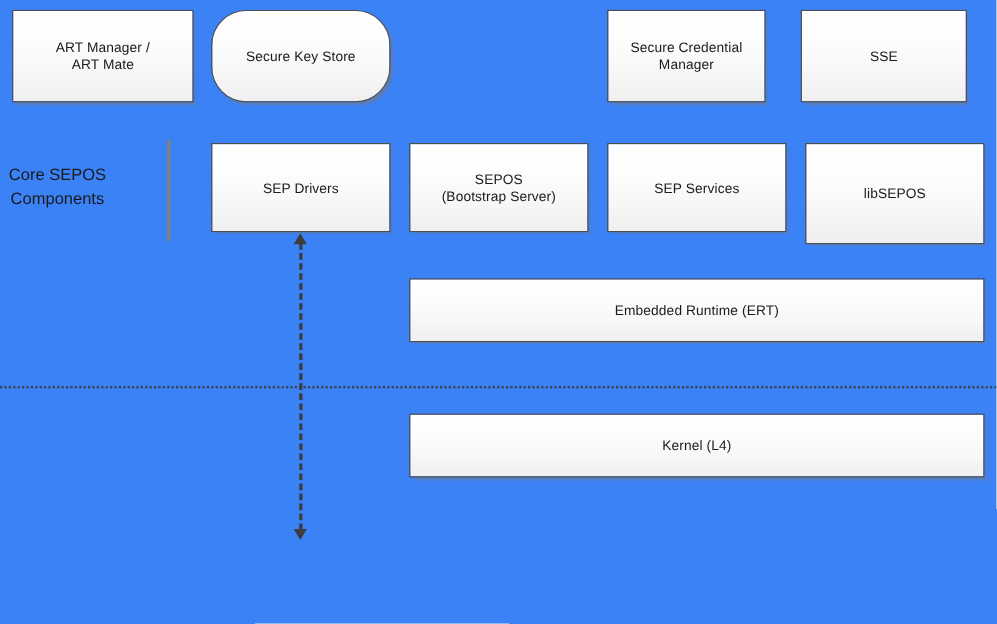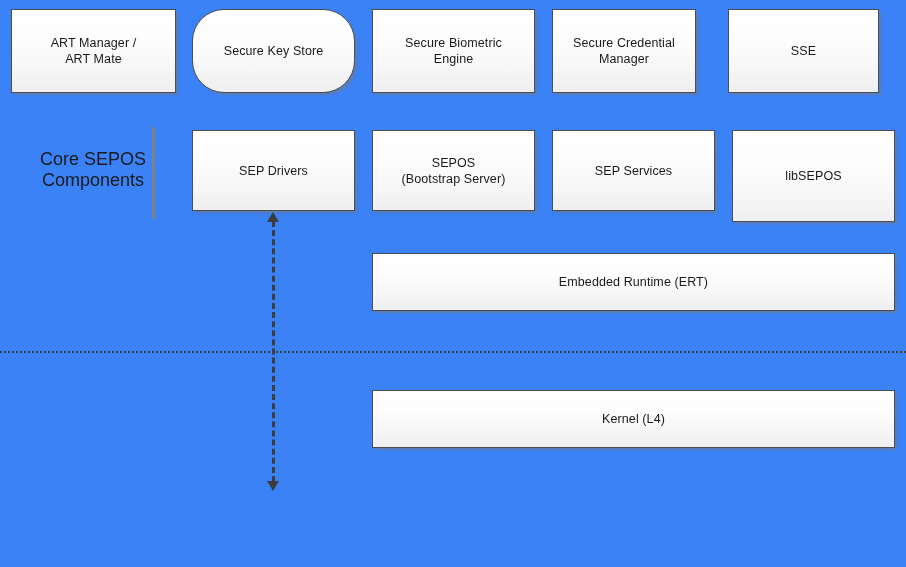--- a/index.html
+++ b/index.html
@@ -40,24 +40,24 @@
   .node .label {
     display: block;
     white-space: pre-line;
   }
 
   
   .section-label {
     position: absolute;
     display: flex;
     align-items: center;
-    justify-content: flex-end;
+    justify-content: flex-start;
     text-align: center;
     color: #1a1a1a;
-    font-size: 18px;
+    font-size: 15px;
     line-height: 21px;
     white-space: pre-line;
   }
   .section-rule {
     position: absolute;
     background: #808080;
     width: 3px;
     border-radius: 1px;
   }
 
@@ -91,24 +91,20 @@
 
   <div class="node" style="left:11px; top:9px; width:165px; height:84px;">
     <span class="label">ART Manager /
 ART Mate</span>
   </div>
 
   <div class="node" style="left:192px; top:9px; width:163px; height:84px;border-radius:32px;">
     <span class="label">Secure Key Store</span>
   </div>
 
-  <div class="node" style="left:372px; top:9px; width:163px; height:84px;">
-    <span class="label">Secure Biometric
-Engine</span>
-  </div>
 
   <div class="node" style="left:552px; top:9px; width:144px; height:84px;">
     <span class="label">Secure Credential
 Manager</span>
   </div>
 
   <div class="node" style="left:728px; top:9px; width:151px; height:84px;">
     <span class="label">SSE</span>
   </div>
 
@@ -134,21 +130,21 @@
   <div class="node" style="left:732px; top:130px; width:163px; height:92px;">
     <span class="label">libSEPOS</span>
   </div>
 
   <div class="node" style="left:372px; top:253px; width:523px; height:58px;">
     <span class="label">Embedded Runtime (ERT)</span>
   </div>
 
   <div class="divider-dotted" style="left:0px; top:351px; width:906px;"></div>
 
-  <div class="node" style="left:372px; top:390px; width:523px; height:58px;">
+  <div class="node" style="left:372px; top:376px; width:523px; height:58px;">
     <span class="label">Kernel (L4)</span>
   </div>
 
 
   <div class="arrow-head up" style="left:267px; top:212px;"></div>
   <div class="arrow-shaft" style="left:271.5px; top:221px; height:261px;"></div>
   <div class="arrow-head down" style="left:267px; top:481px;"></div>
 
 </div>
 

